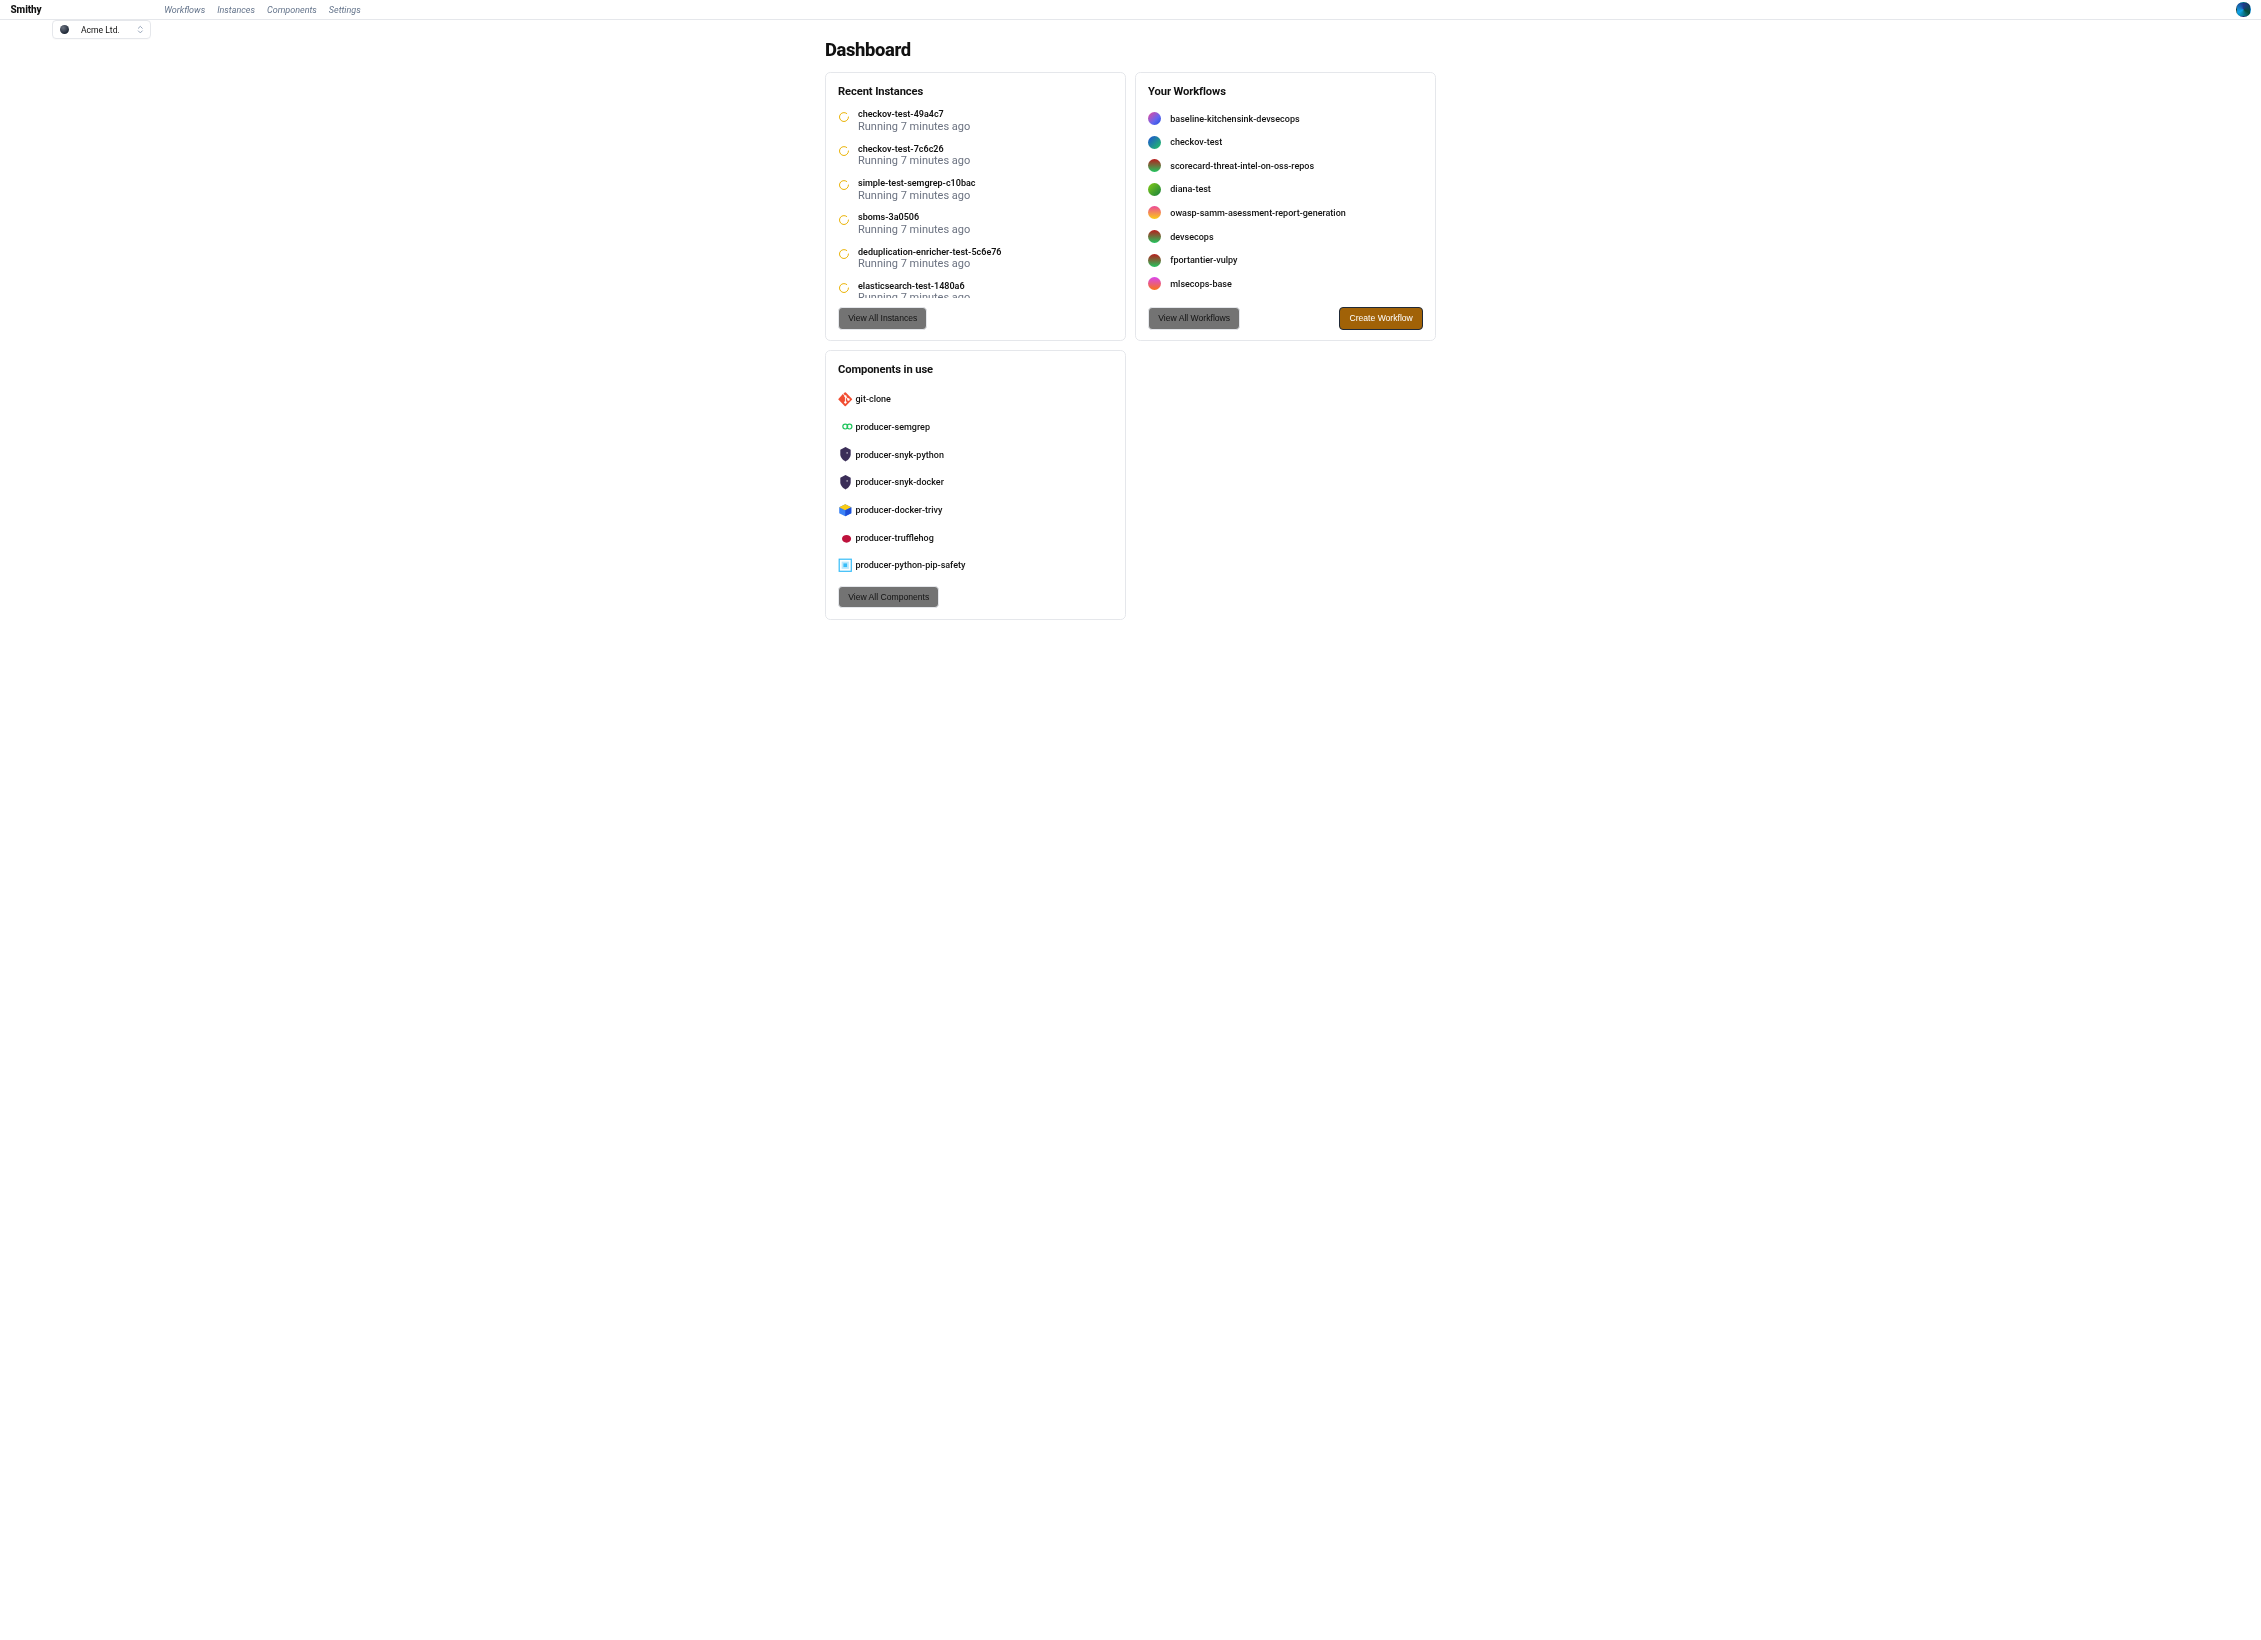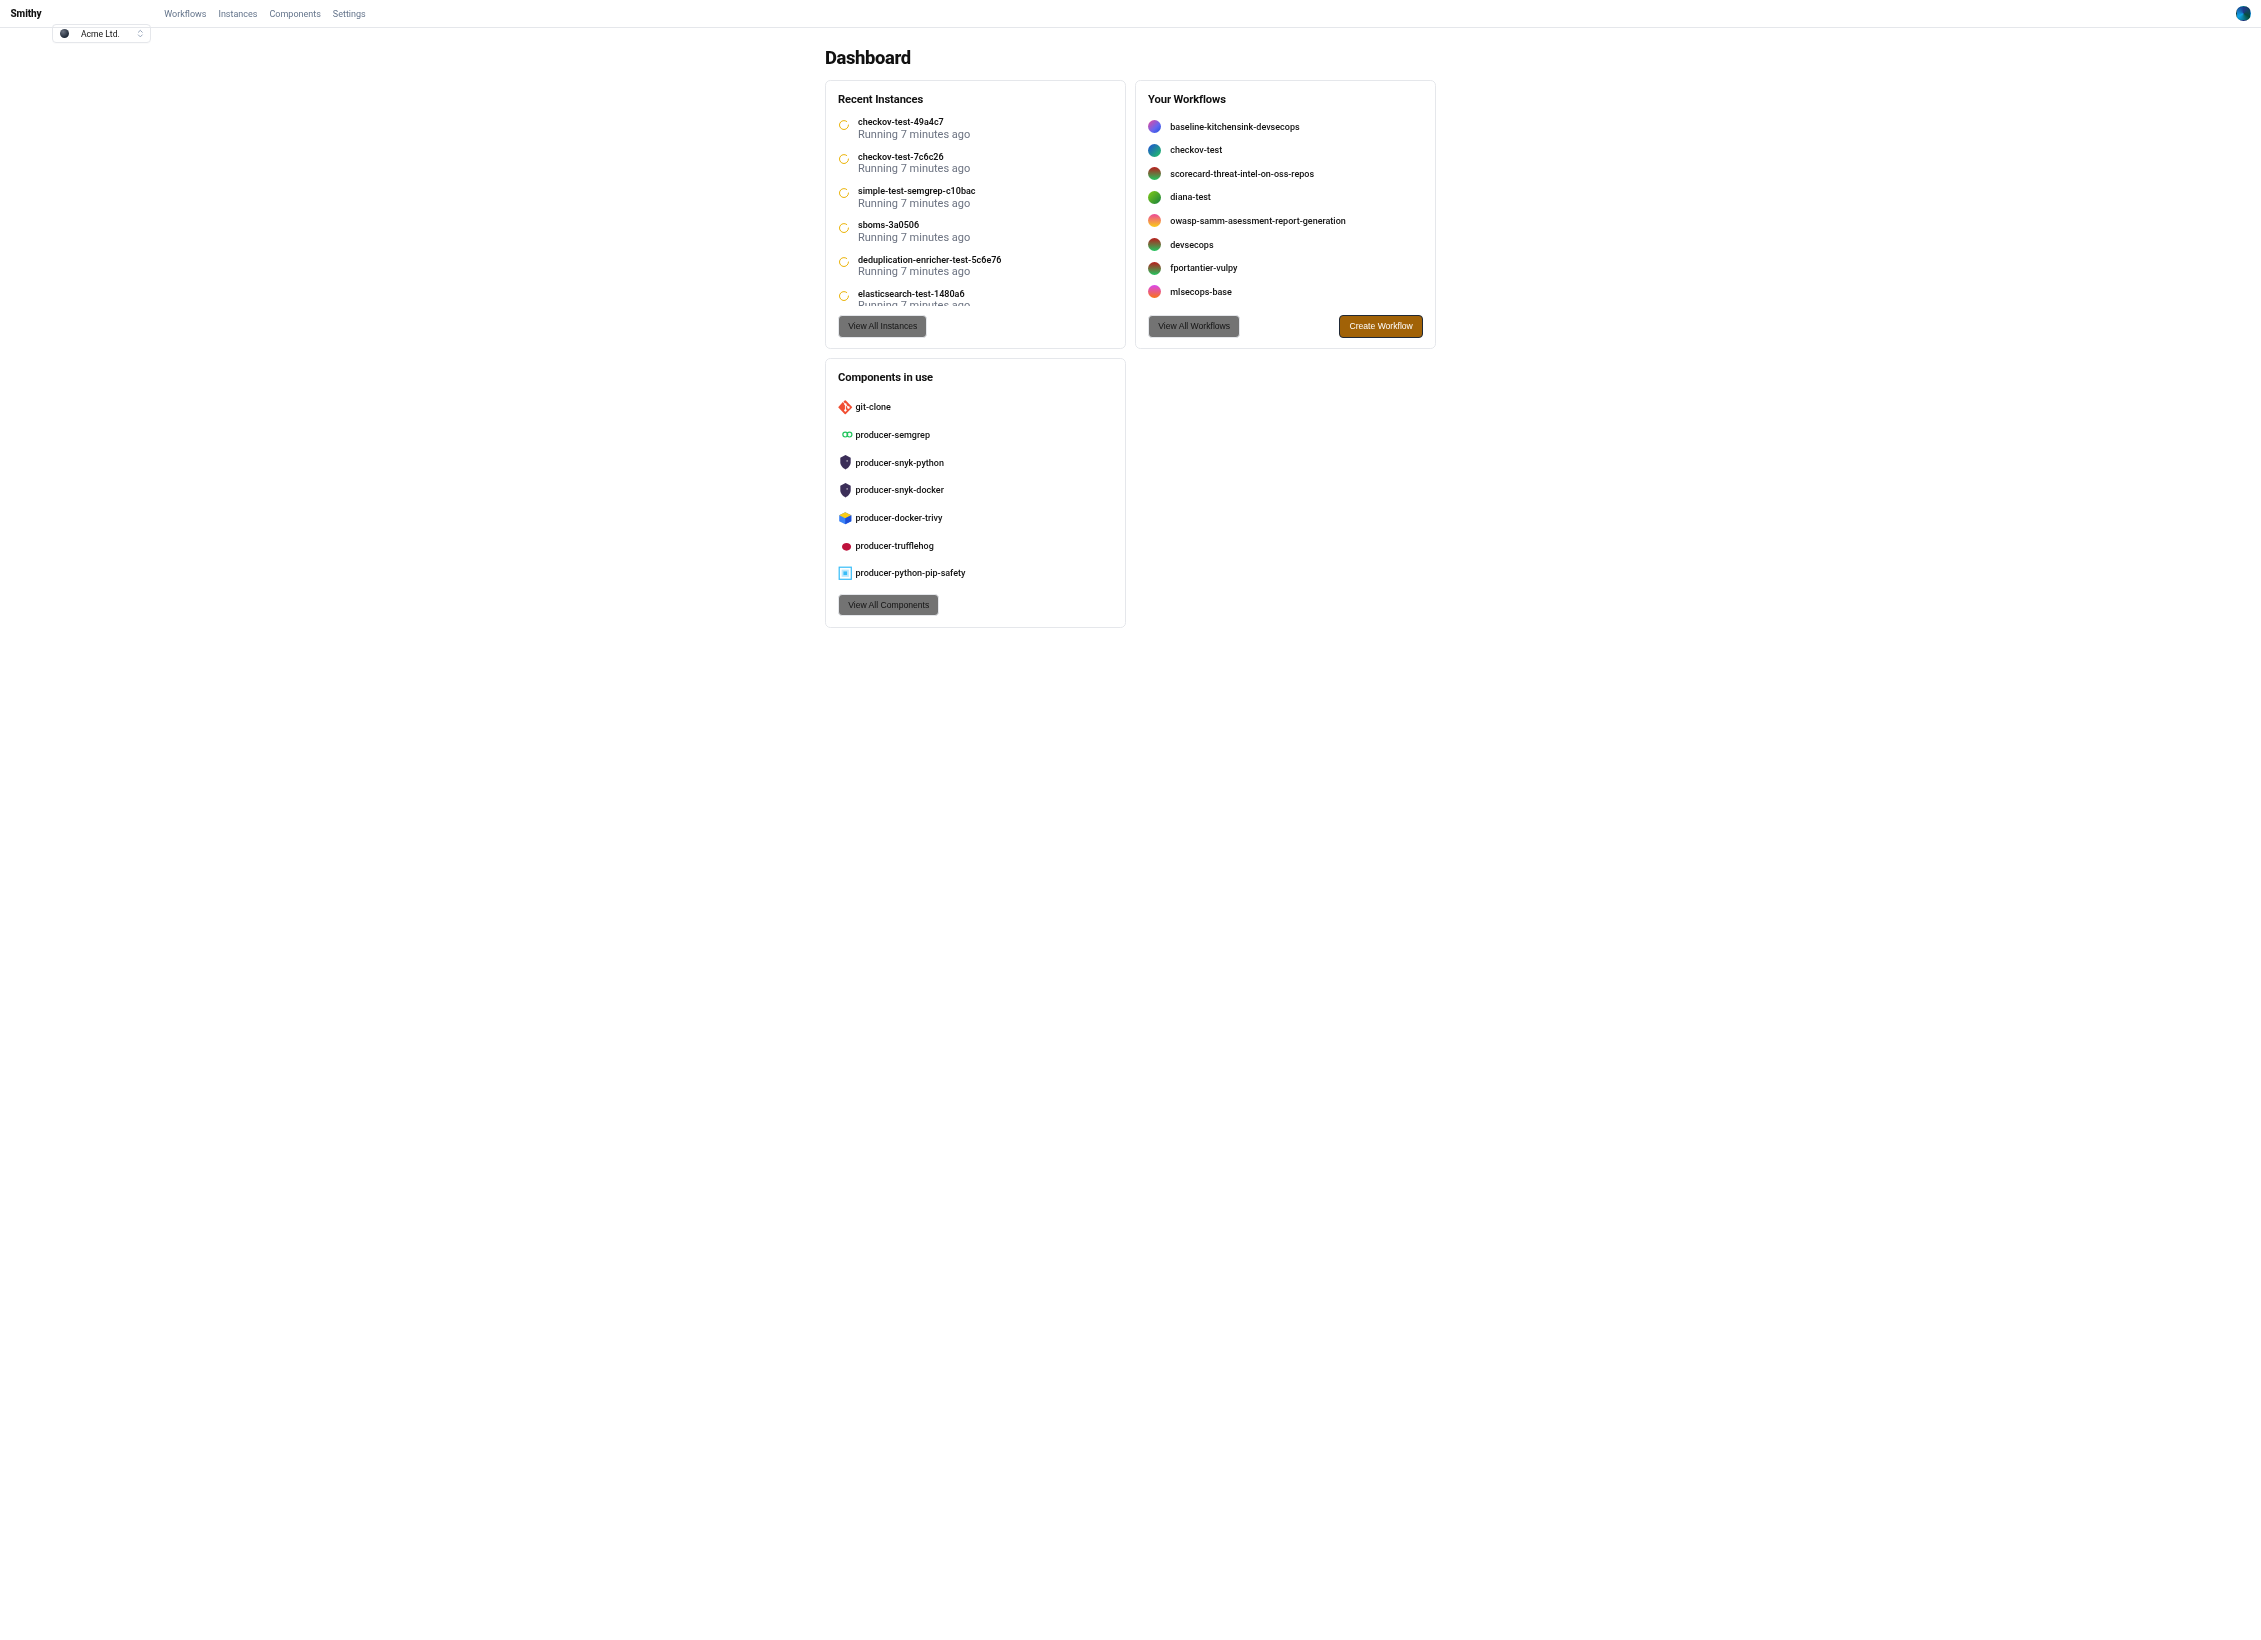--- a/index.html
+++ b/index.html
@@ -7,21 +7,21 @@
     font-family: -apple-system, BlinkMacSystemFont, "Segoe UI", Roboto, Helvetica, Arial, sans-serif;
     background: #fff;
     color: #111;
     font-size: 9.2px;
   }
 
   
   .topbar {
     display: flex;
     align-items: center;
-    height: 28px;
+    height: 20px;
     padding: 0 10.5px;
     border-bottom: 0.7px solid #e5e7eb;
     gap: 10.5px;
   }
   .brand {
     font-weight: 800;
     font-size: 10px;
     letter-spacing: -0.01em;
   }
   .org-select {
@@ -39,20 +39,21 @@
   .org-dot {
     width: 9.2px; height: 9.2px; border-radius: 50%;
     background: radial-gradient(circle at 35% 30%, #6b7280, #1f2937 70%);
   }
   .org-select .label { flex: 1; font-size: 8.6px; }
   .org-caret { color: #6b7280; display:flex; flex-direction:column; line-height:0; }
   .nav {
     display: flex;
     gap: 12px;
     margin-left: 2.6px;
+    font-style: italic;
   }
   .nav a {
     color: #64748b;
     text-decoration: none;
     font-size: 9px;
     cursor: pointer;
   }
   .spacer { flex: 1; }
   .avatar {
     width: 14.5px; height: 14.5px; border-radius: 50%;

